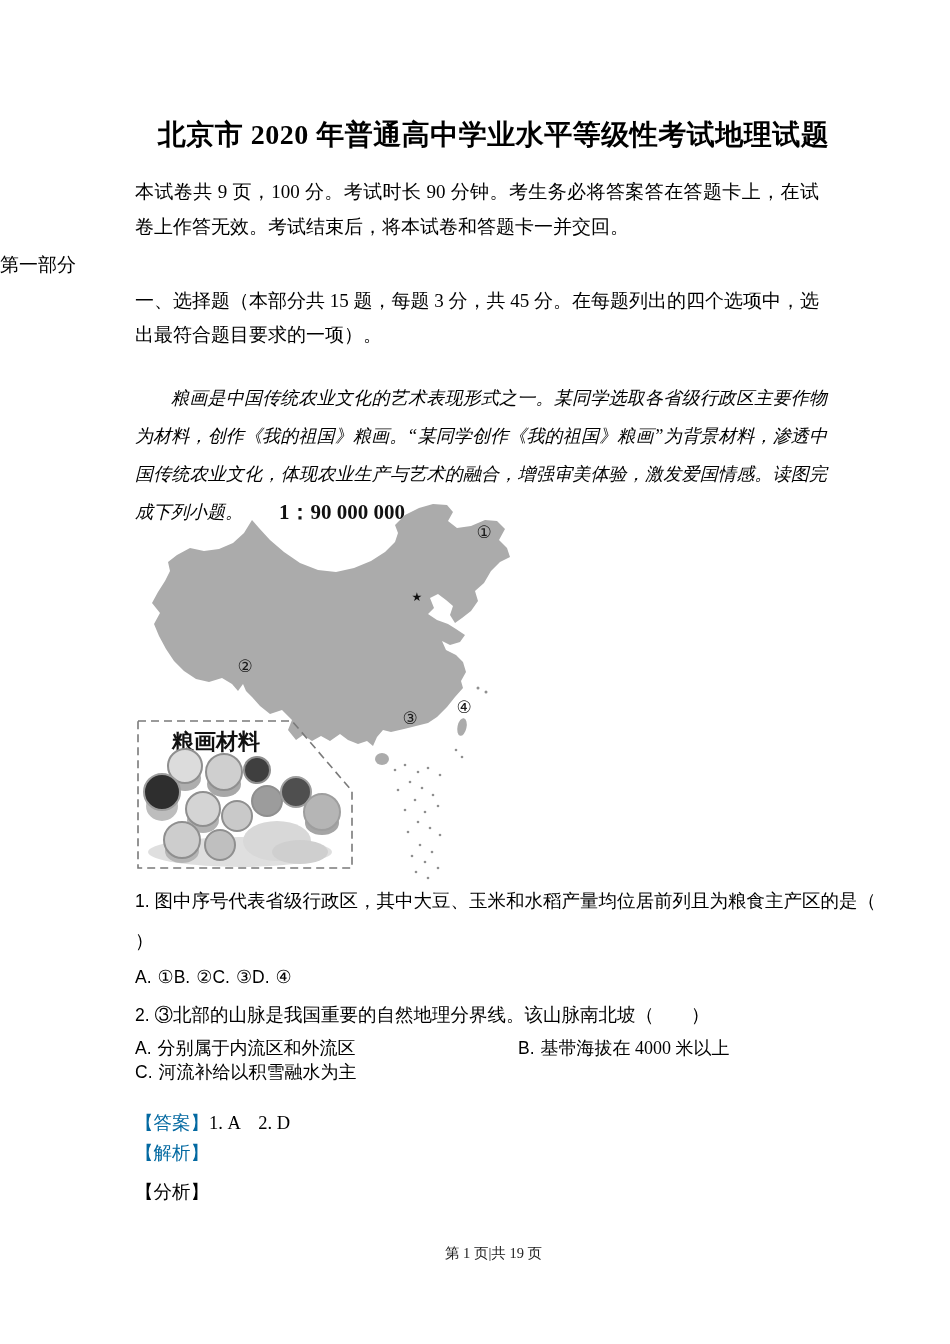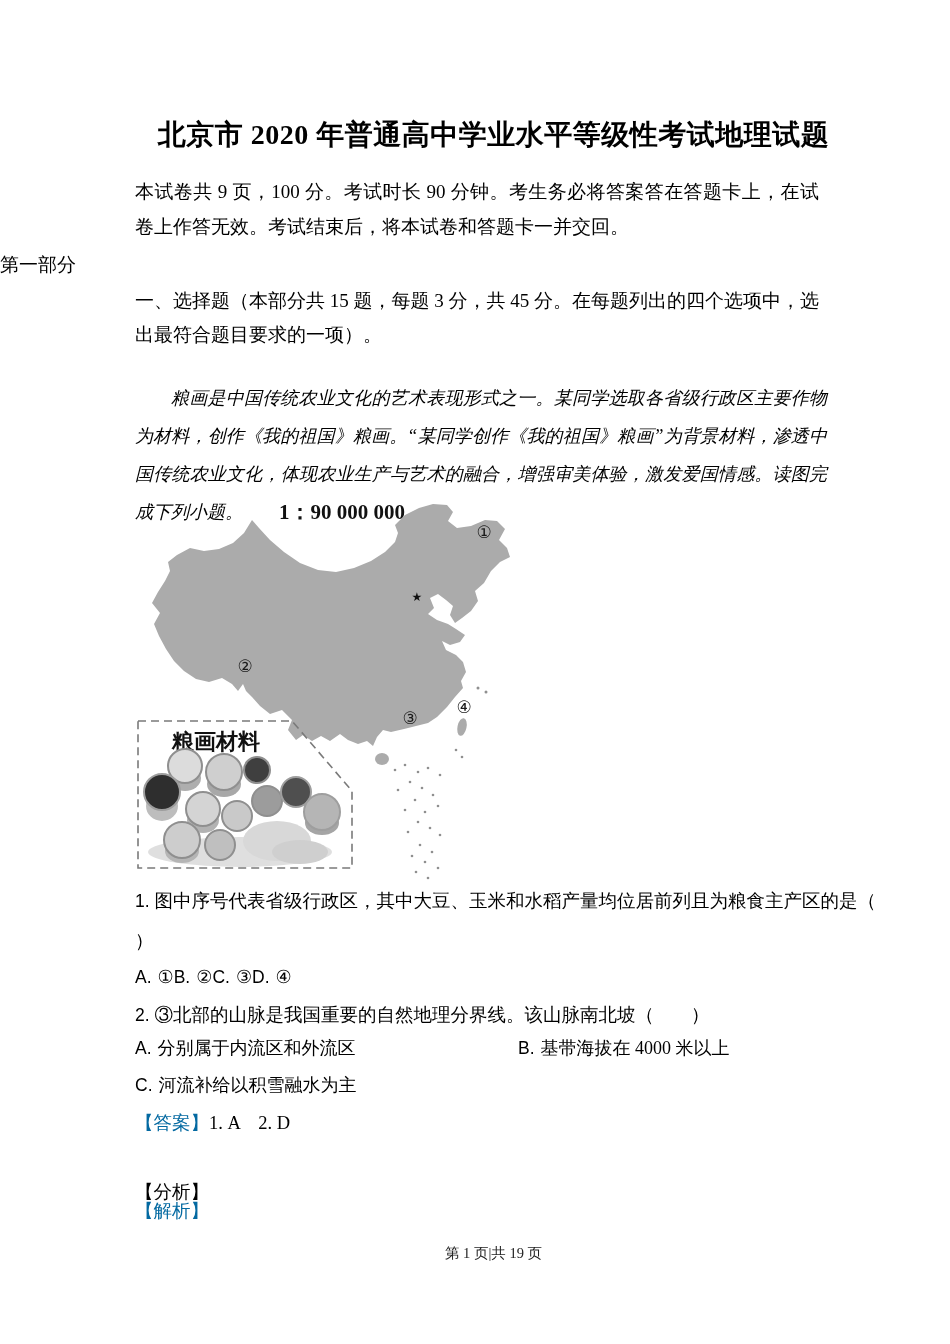--- a/index.html
+++ b/index.html
@@ -43,26 +43,26 @@
   .q-line { position:absolute; left:135px; width:700px; font-size:18.5px; white-space:nowrap; }
   .qnum, .opt-label { font-family:"Liberation Sans","DejaVu Sans",sans-serif; font-size:17.5px; }
   .qnum { margin-right:5px; }
   .opt-label { margin-right:6px; }
   .q1-opts {
     position:absolute; left:135px; top:966px; width:648px;
     display:flex; font-size:18px;
   }
   .q2-opts {
     position:absolute; left:135px; top:1036px; width:700px;
-    display:grid; grid-template-columns:383px 1fr; row-gap:13px;
+    display:grid; grid-template-columns:383px 1fr; 
     font-size:18px;
   }
   .answer-line { position:absolute; left:135px; top:1110px; font-size:18.5px; }
   .blue { color:#0369a1; }
-  .jiexi { position:absolute; left:135px; top:1198px; font-size:18.5px; }
+  .jiexi { position:absolute; left:135px; top:1140px; font-size:18.5px; }
   .fenxi { position:absolute; left:135px; top:1179px; font-size:18.5px; }
   .footer {
     position:absolute; top:1244px; left:0; width:100%;
     text-align:center; font-size:14.5px; color:#222;
   }
 </style>
 </head>
 <body>
 
 <div class="page">

